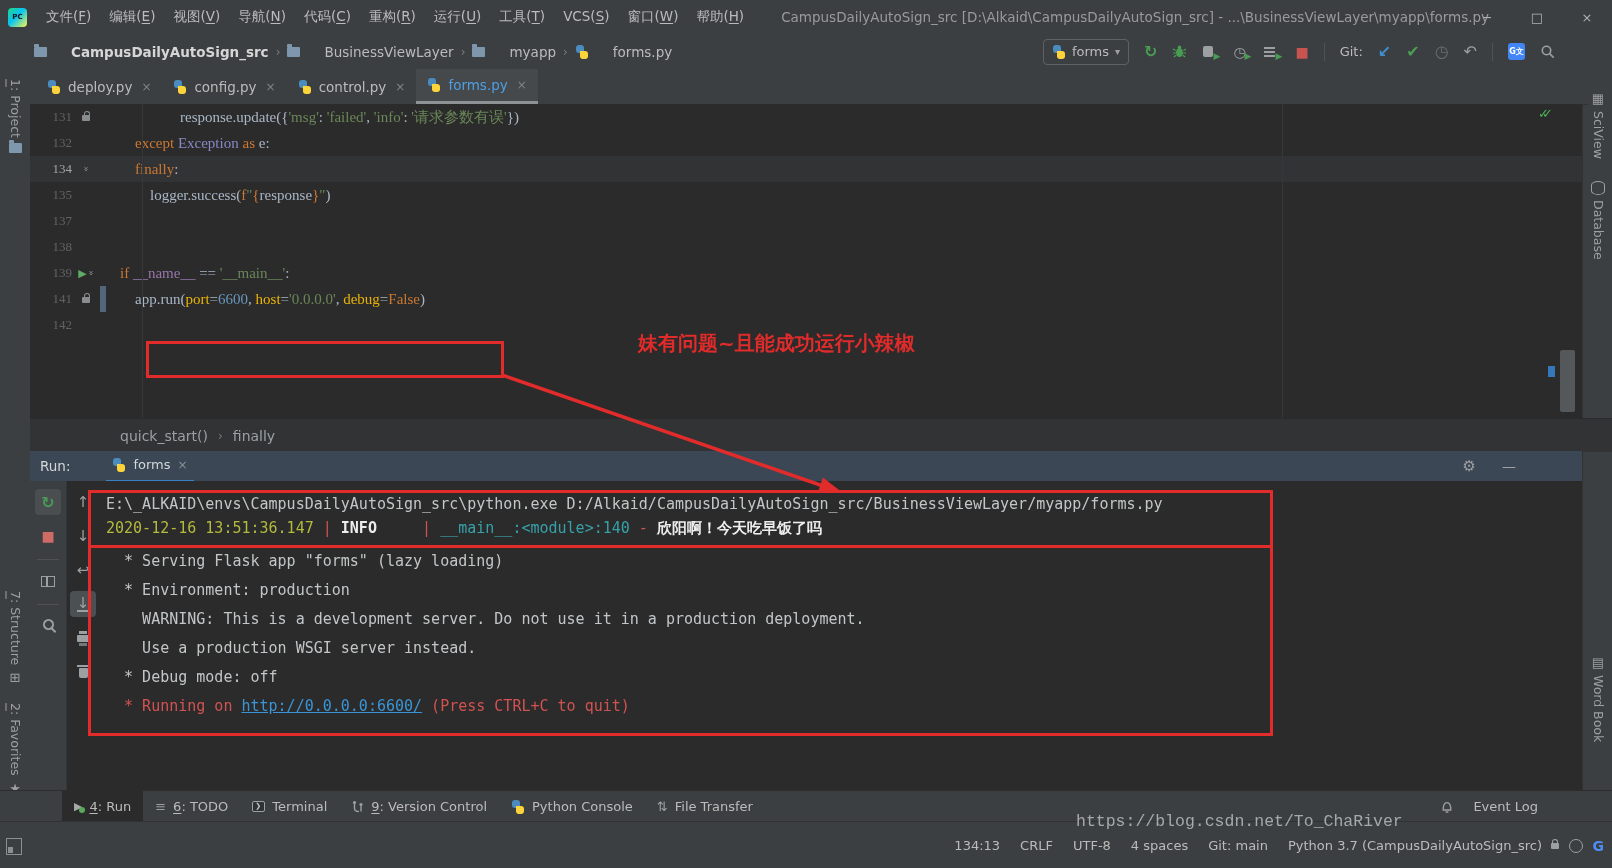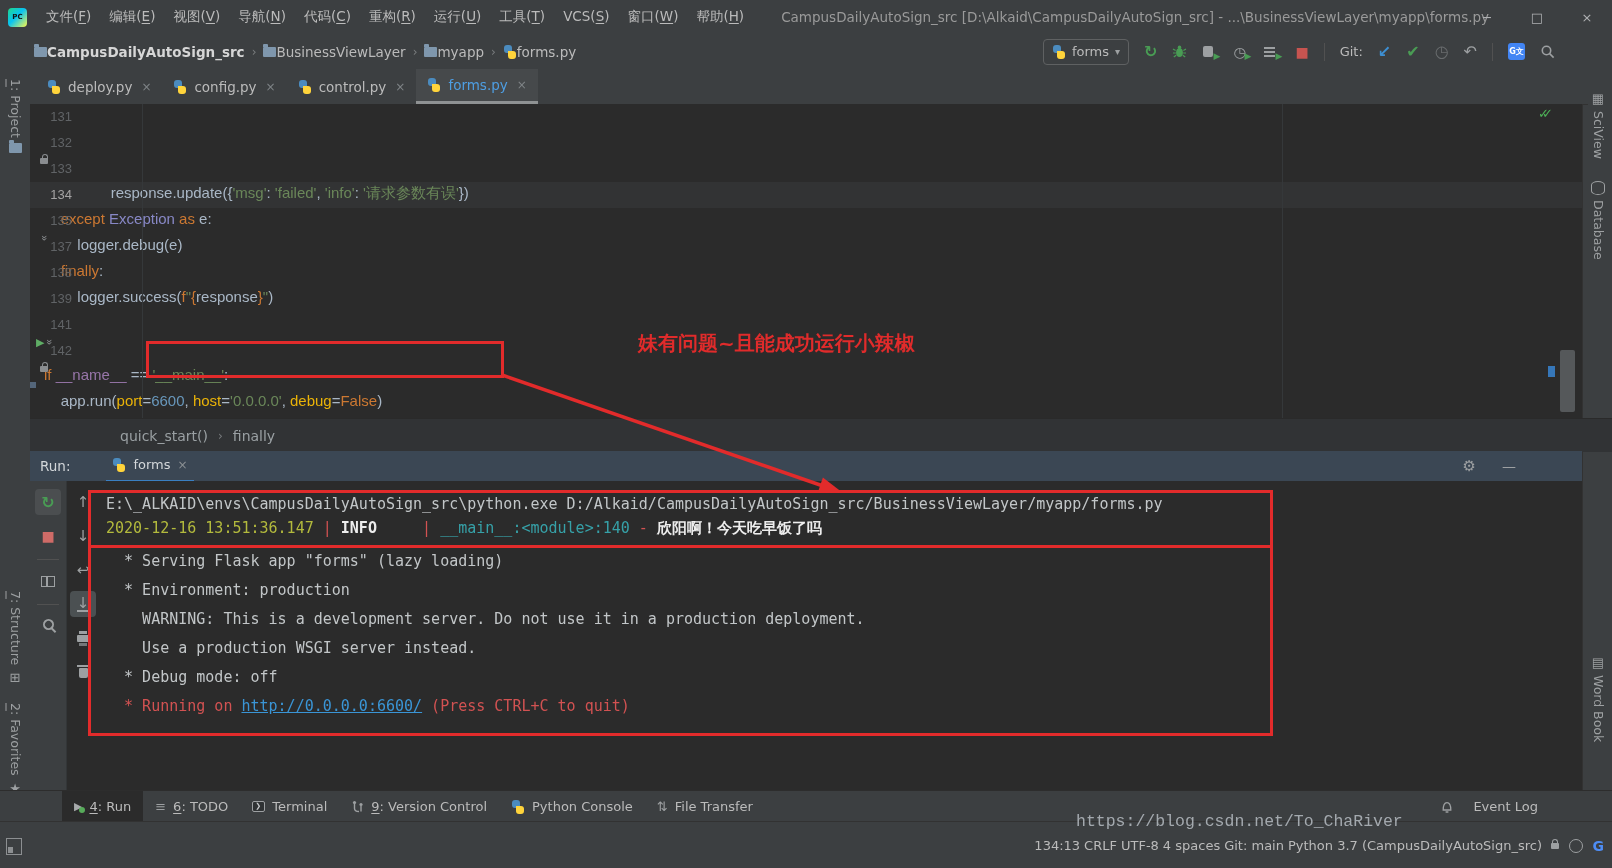--- a/index.html
+++ b/index.html
@@ -14,21 +14,21 @@
            background:linear-gradient(135deg,#21d789,#07c3f2 45%,#fcf84a);display:flex;align-items:center;justify-content:center;
            font-size:7px;font-weight:bold;color:#111;}
   .menu-item{padding:0 9px;font-size:13.5px;color:#bbbbbb;cursor:default;}
   #win-title{color:#9a9a9a;font-size:13.5px;margin-left:28px;white-space:nowrap;}
   #win-controls{position:absolute;right:0;top:0;height:34px;display:flex;}
   .win-btn{width:50px;height:34px;display:flex;align-items:center;justify-content:center;color:#afb1b3;font-size:13px;}
 
   
   #toolbar-row{left:0;top:34px;width:1612px;height:35px;background:#3c3f41;border-bottom:1px solid #323232;}
   #breadcrumbs{position:absolute;left:34px;top:0;height:35px;display:flex;align-items:center;gap:7px;}
-  .crumb{display:flex;align-items:center;gap:0;font-size:13.5px;color:#bbbbbb;}
+  .crumb{display:flex;align-items:center;gap:24px;font-size:13.5px;color:#bbbbbb;}
   .crumb.bold{font-weight:bold;color:#d6d6d6;}
   .crumb-sep{color:#7a7d7f;font-size:12px;}
   .folder-icon{width:13px;height:10px;background:#7f97ad;border-radius:1px;position:relative;display:inline-block;}
   .folder-icon::before{content:"";position:absolute;top:-3px;left:0;width:5px;height:3px;background:#7f97ad;border-radius:1px 1px 0 0;}
   #toolbar-right{position:absolute;right:56px;top:0;height:35px;display:flex;align-items:center;gap:15px;}
   #run-config{display:flex;align-items:center;gap:6px;border:1px solid #5f6162;border-radius:4px;height:24px;padding:0 8px;}
   #run-config .caret{color:#9da0a2;font-size:10px;}
   .tb-sep{width:1px;height:18px;background:#515151;}
   .tb-ic{font-size:16px;line-height:16px;display:inline-block;}
   .ic-rerun{color:#499c54;font-weight:bold;}
@@ -59,21 +59,21 @@
   #tab-bar{left:30px;top:69px;width:1552px;height:35px;background:#3c3f41;border-bottom:1px solid #323232;display:flex;align-items:stretch;padding-left:6px;}
   .etab{display:flex;align-items:center;gap:7px;padding:0 11px;font-size:13.5px;color:#bbbbbb;}
   .etab .close{color:#7f8487;font-size:12px;margin-left:2px;}
   .etab.active{background:#46494b;color:#4e9ee3;border-bottom:3px solid #8f9293;}
   .pyicon{position:relative;width:14px;height:14px;display:inline-block;flex:0 0 14px;}
   .pyicon::before{content:"";position:absolute;left:1px;top:0;width:8px;height:8px;background:#4b8bbe;border-radius:3px 3px 0 3px;}
   .pyicon::after{content:"";position:absolute;right:1px;bottom:0;width:8px;height:8px;background:#ffd43b;border-radius:0 3px 3px 3px;}
 
   
   #editor{left:30px;top:104px;width:1552px;height:314px;background:#2b2b2b;overflow:hidden;}
-  .code-line{display:flex;height:26px;line-height:26px;font-family:Liberation Sans, sans-serif;font-size:15px;flex-direction:column;}
+  .code-line{display:flex;height:26px;line-height:26px;font-family:Liberation Serif, serif;font-size:15px;}
   .code-line.current{background:#323334;}
   .ln-num{width:42px;text-align:right;color:#606366;font-size:13px;flex:0 0 42px;}
   .code-line.current .ln-num{color:#a4a3a3;}
   .ln-ic{width:28px;flex:0 0 28px;display:flex;align-items:center;justify-content:center;gap:2px;}
   .ln-bar{width:6px;flex:0 0 6px;}
   .ln-bar.changed{background:#54667a;margin:0;height:26px;}
   .ln-code{white-space:pre;padding-left:14px;color:#a9b7c6;}
   .tk-d{color:#a9b7c6;} .tk-k{color:#cc7832;} .tk-s{color:#6a8759;} .tk-n{color:#6897bb;}
   .tk-p{color:#9876aa;} .tk-e{color:#8888c6;} .tk-a{color:#eab308;}
   .lock-icon{width:8px;height:6px;background:#8a8d90;border-radius:1px;position:relative;display:inline-block;margin-top:2px;}
@@ -126,21 +126,21 @@
   .bb-item:first-child{margin-left:62px;}
   .bb-item.active{background:#2b2b2b;}
   .bb-run{color:#a7aaac;font-size:11px;position:relative;}
   .bb-run .run-dot{position:absolute;right:-3px;bottom:0;width:6px;height:6px;border-radius:50%;background:#57ab5a;}
   .gl2{color:#9da0a2;font-size:13px;}
   .term-icon{width:13px;height:11px;background:#2f3234;border:1px solid #9da0a2;border-radius:2px;color:#c7cacc;font-size:7px;line-height:9px;padding-left:2px;box-sizing:border-box;}
   #event-log{position:absolute;right:74px;display:flex;align-items:center;gap:20px;color:#bbbbbb;}
 
   
   #status-bar{left:0;top:821px;width:1612px;height:47px;background:#3c3f41;border-top:1px solid #323232;}
-  #status-items{position:absolute;right:70px;top:16px;display:flex;gap:4px;font-size:13px;color:#bbbbbb;white-space:nowrap;}
+  #status-items{position:absolute;right:70px;top:16px;display:flex;gap:20px;font-size:13px;color:#bbbbbb;white-space:nowrap;}
   #status-icons{position:absolute;right:8px;top:16px;display:flex;gap:10px;align-items:center;}
   .slock{width:8px;height:6px;background:#9da0a2;border-radius:1px;position:relative;display:inline-block;}
   .slock::before{content:"";position:absolute;top:-4px;left:1.5px;width:4px;height:4px;border:1.5px solid #9da0a2;border-bottom:none;border-radius:3px 3px 0 0;}
   .face-icon{width:12px;height:12px;border:1.4px solid #9da0a2;border-radius:50%;}
   .g-icon{font-weight:bold;font-size:14px;color:#4e8df5;}
   #switcher{left:6px;top:838px;width:14px;height:15px;border:1.5px solid #8c8f91;position:relative;}
   #switcher::before{content:"";position:absolute;left:1px;bottom:1px;width:5px;height:6px;background:#8c8f91;}
 
   
   .red-box{position:absolute;border:3px solid #e22b2b;z-index:40;pointer-events:none;}
@@ -296,26 +296,20 @@
           </span>
           <span class="ln-bar"></span>
           <span class="ln-code"><span class="tk-d">                response.update({</span><span class="tk-s">'msg'</span><span class="tk-d">: </span><span class="tk-s">'failed'</span><span class="tk-d">, </span><span class="tk-s">'info'</span><span class="tk-d">: </span><span class="tk-s">'请求参数有误'</span><span class="tk-d">})</span></span>
         </div>
         <div class="code-line">
           <span class="ln-num">132</span>
           <span class="ln-ic"></span>
           <span class="ln-bar"></span>
           <span class="ln-code"><span class="tk-d">    </span><span class="tk-k">except </span><span class="tk-e">Exception </span><span class="tk-k">as </span><span class="tk-d">e:</span></span>
         </div>
-        <div class="code-line">
-          <span class="ln-num">133</span>
-          <span class="ln-ic"></span>
-          <span class="ln-bar"></span>
-          <span class="ln-code"><span class="tk-d">        logger.debug(e)</span></span>
-        </div>
         <div class="code-line current">
           <span class="ln-num">134</span>
           <span class="ln-ic">
             <span class="fold-ic">»</span>
           </span>
           <span class="ln-bar"></span>
           <span class="ln-code"><span class="tk-d">    </span><span class="tk-k">finally</span><span class="tk-d">:</span></span>
         </div>
         <div class="code-line">
           <span class="ln-num">135</span>

